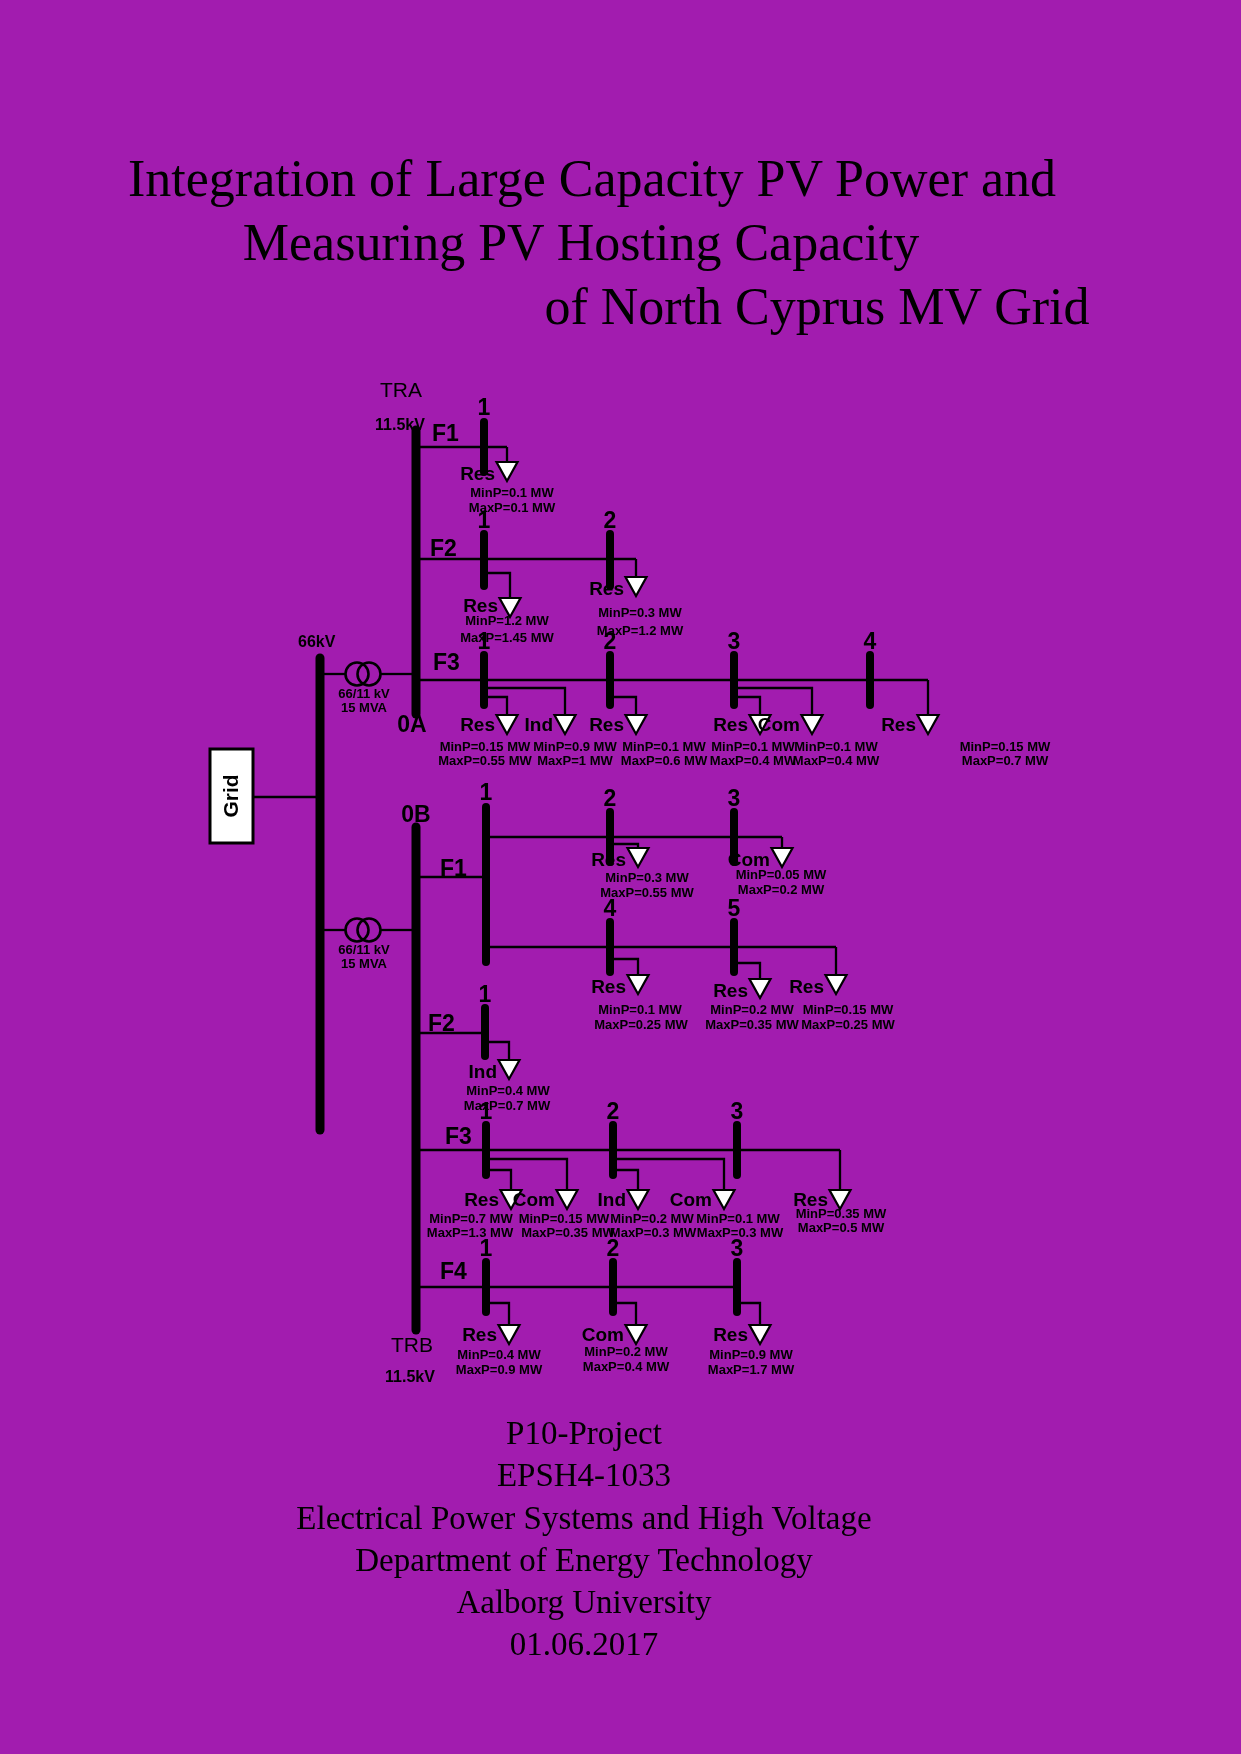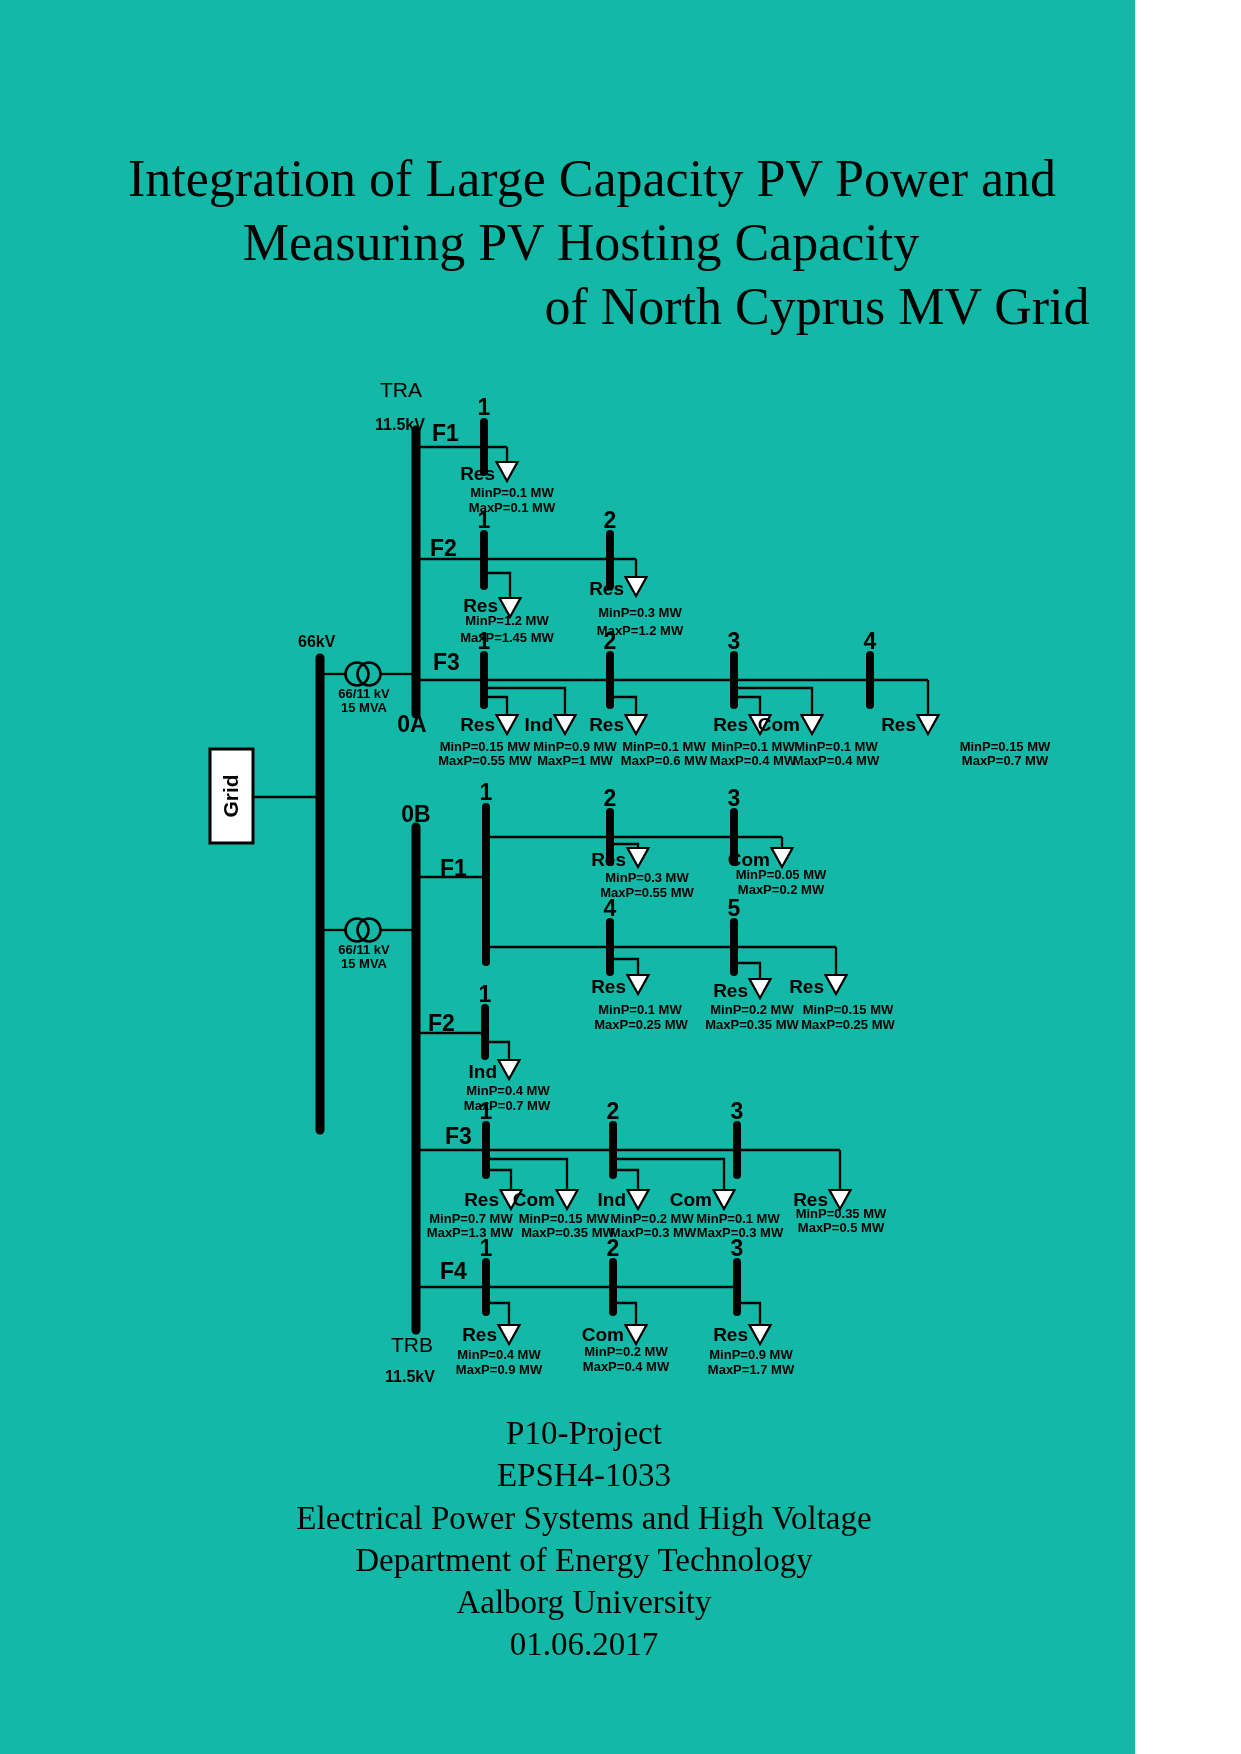--- a/index.html
+++ b/index.html
@@ -1,16 +1,16 @@
 <!DOCTYPE html>
 <html><head>
 <meta charset="utf-8">
 <style>
   html,body{margin:0;padding:0;background:#fff;}
-  .page{width:1135px;height:1754px;background:#14b8a6;position:relative;overflow:hidden;}
+  .page{width:1241px;height:1754px;background:#a21caf;position:relative;overflow:hidden;}
   svg{display:block;}
   svg text{font-family:"Liberation Sans",sans-serif;fill:#000;}
   .t-title{font-family:"Liberation Serif",serif;font-size:52px;}
   .t-footer{font-family:"Liberation Serif",serif;font-size:33px;}
   .b23{font-weight:bold;font-size:23px;}
   .b19{font-weight:bold;font-size:19px;}
   .b16{font-weight:bold;font-size:16px;}
   .b13{font-weight:bold;font-size:13px;}
   .r21{font-size:21px;}
   .b21{font-weight:bold;font-size:21px;}

